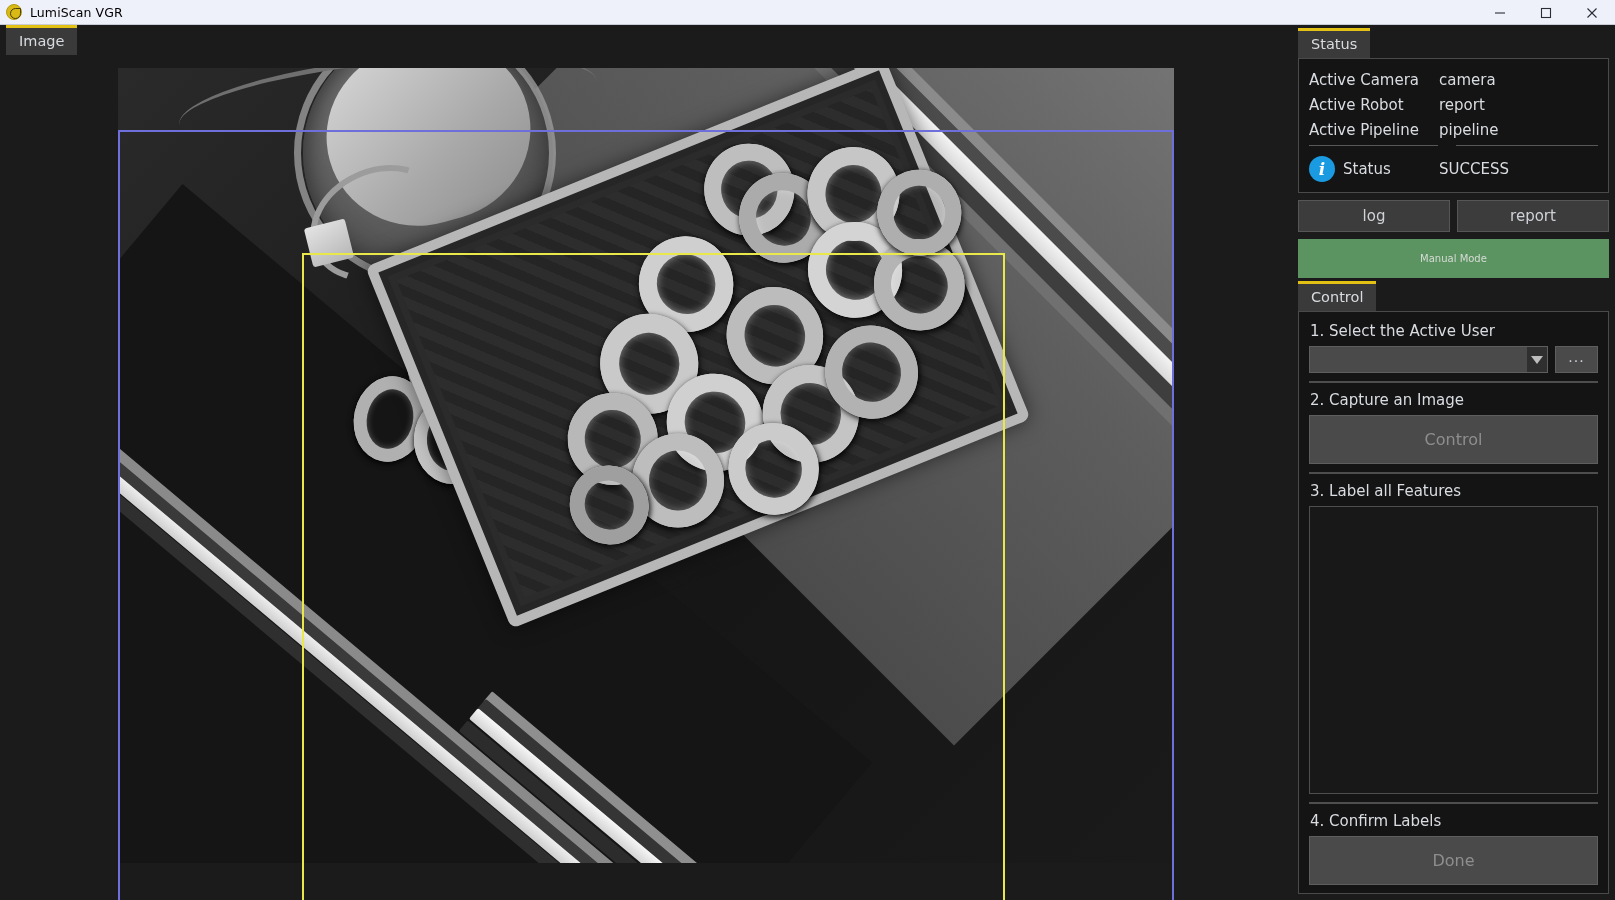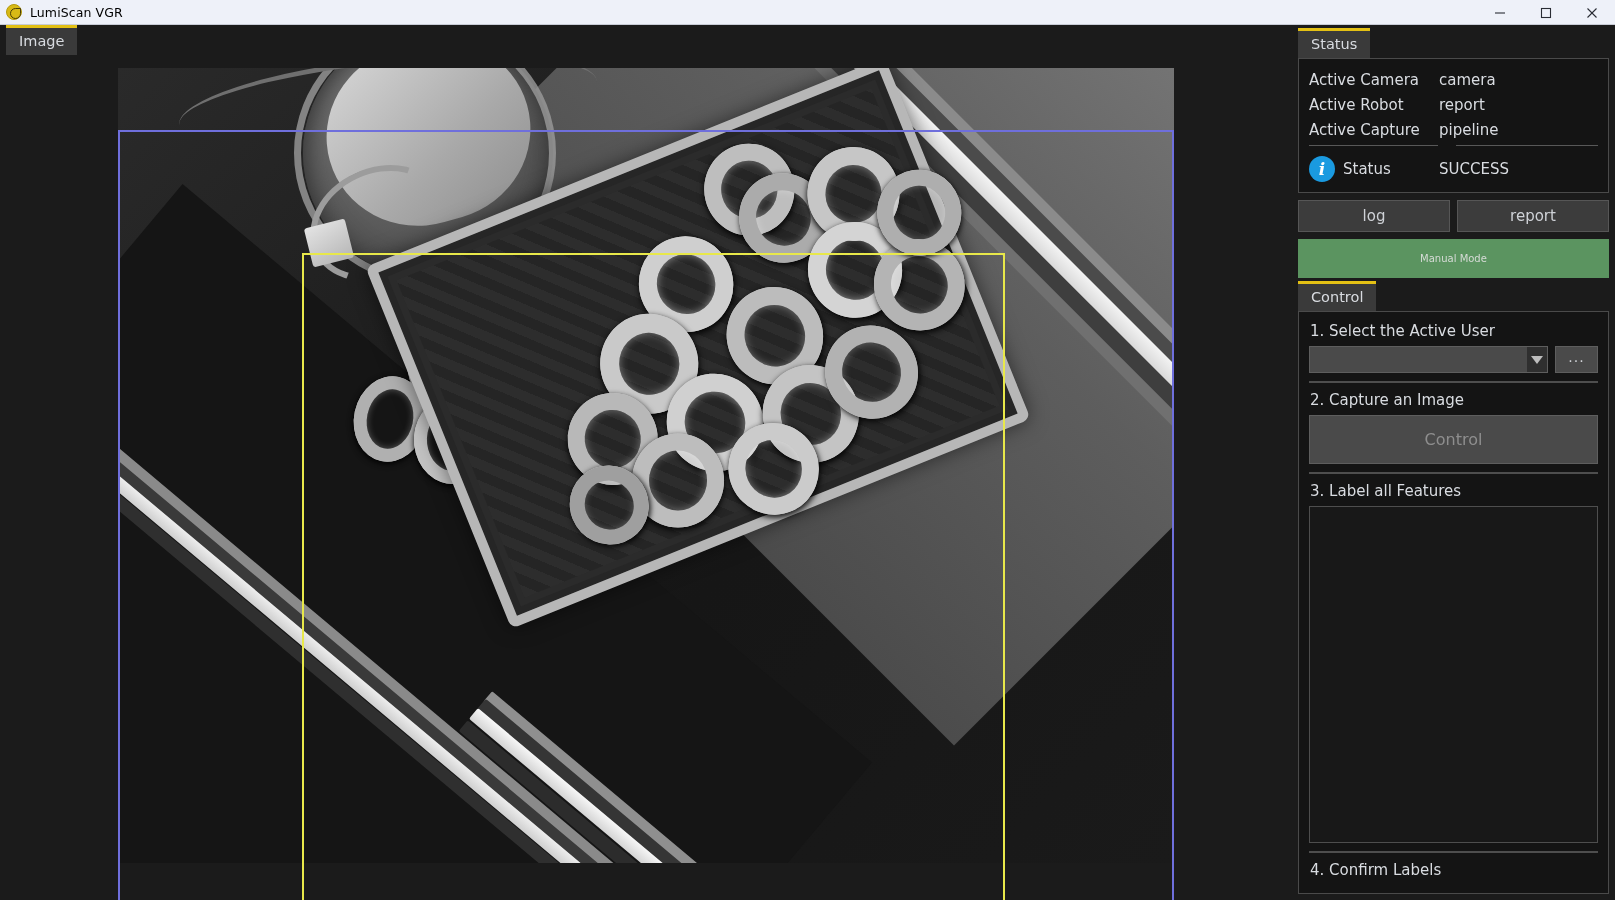--- a/index.html
+++ b/index.html
@@ -558,21 +558,21 @@
 
         <div class="st-row">
           <div class="st-key">Active Camera</div>
           <div class="st-val">camera</div>
         </div>
         <div class="st-row">
           <div class="st-key">Active Robot</div>
           <div class="st-val">report</div>
         </div>
         <div class="st-row">
-          <div class="st-key">Active Capture</div>
+          <div class="st-key">Active Pipeline</div>
           <div class="st-val">pipeline</div>
         </div>
 
         <div class="st-divider">
           <span class="d1"></span>
             <span class="d2"></span>
         </div>
 
         <div class="st-row-final">
           <div class="info-icon">i</div>
@@ -612,15 +612,16 @@
       <button class="wide-btn">Control</button>
 
       <div class="sep"></div>
 
       <div class="step-label">3. Label all Features</div>
       <div class="list-box"></div>
 
       <div class="sep"></div>
 
       <div class="step-label">4. Confirm Labels</div>
+      <button class="wide-btn">Done</button>
     </div>
   </div>
 </div>
 
 </body></html>

